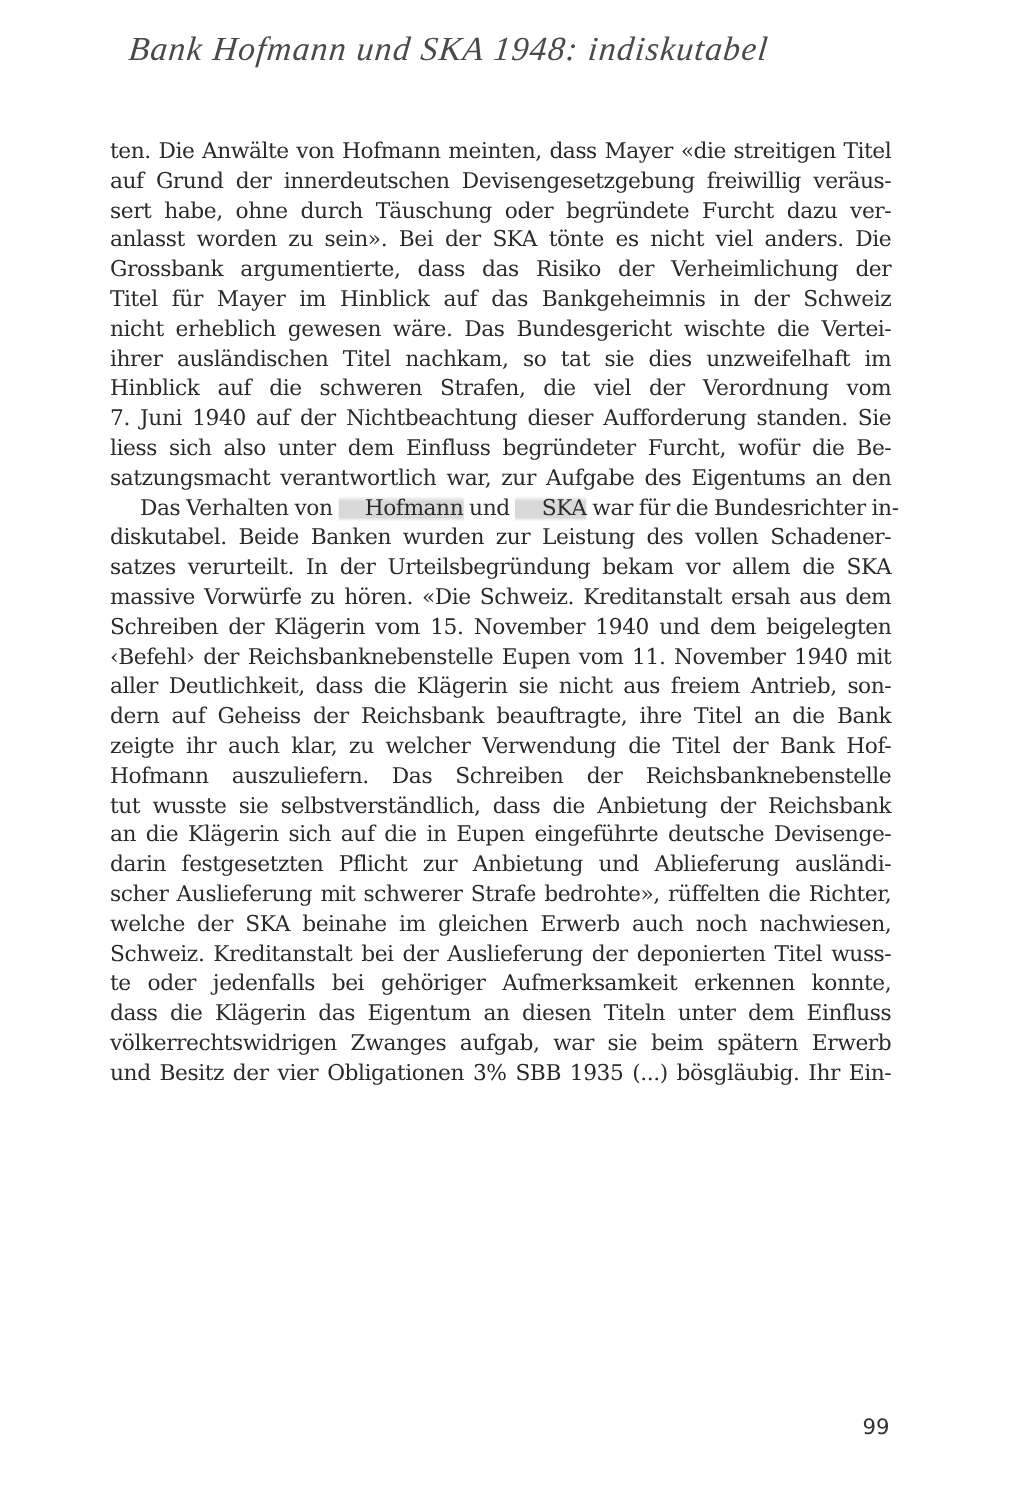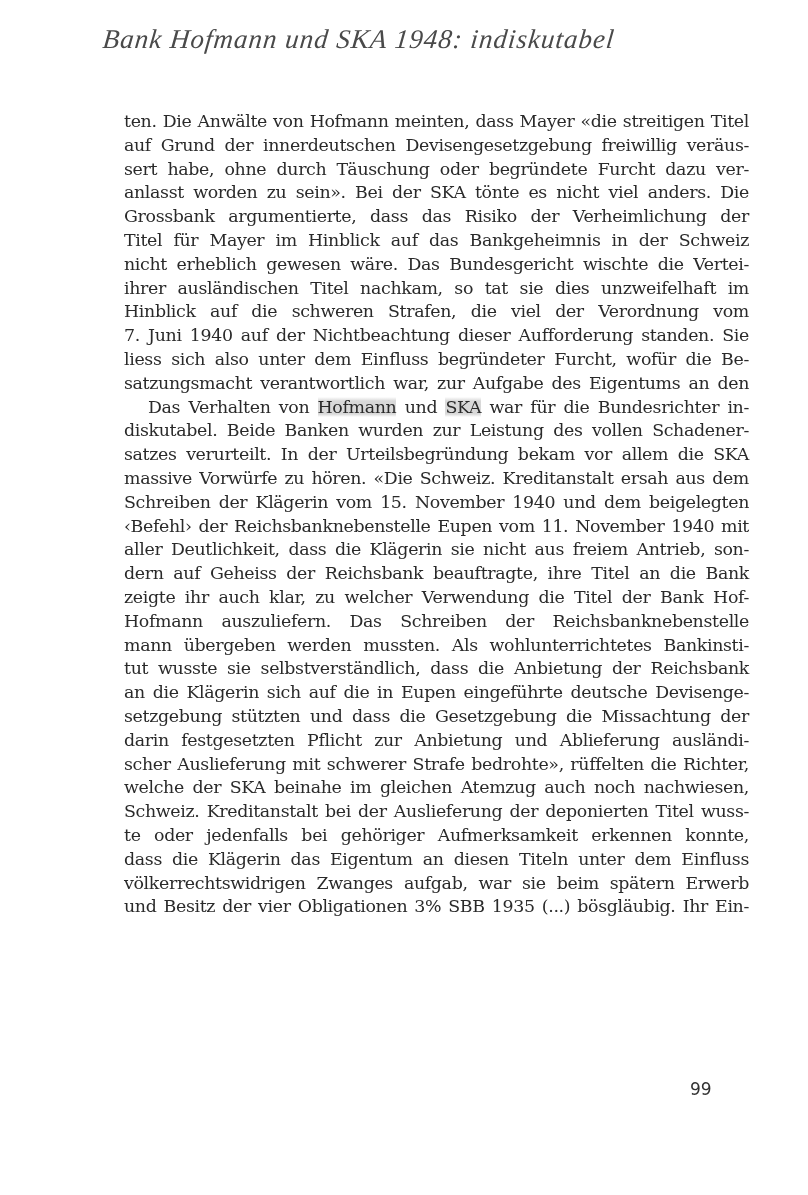--- a/index.html
+++ b/index.html
@@ -26,46 +26,46 @@
     letter-spacing: 1px;
     transform: skewX(-6deg);
     white-space: nowrap;
     font-weight: normal;
   }
   .text-block {
     position: absolute;
     left: 88px;
     top: 110px;
     width: 625px;
-    margin-left: 36px;
   }
   .line {
     display: block;
     height: 23.8px;
     line-height: 23.8px;
     font-size: 17.4px;
     white-space: nowrap;
     text-align: justify;
     text-align-last: justify;
     letter-spacing: -0.35px;
     word-spacing: -0.5px;
   }
   .line.last {
     text-align-last: left;
   }
   .line.indent {
     padding-left: 24px;
   }
   .hl {
     background: linear-gradient(to bottom, rgba(0,0,0,0) 0%, rgba(170,170,170,0.45) 20%, rgba(170,170,170,0.45) 85%, rgba(0,0,0,0) 100%);
+    padding-left: 21px;
   }
   .page-number {
     position: absolute;
     left: 690px;
-    top: 1079px;
+    top: 1132px;
     font-family: "DejaVu Sans", "Liberation Sans", sans-serif;
     font-size: 17px;
     color: #333333;
   }
 </style>
 </head>
 <body>
 
 <div class="handwritten-note">Bank Hofmann und SKA 1948: indiskutabel</div>
 
@@ -87,27 +87,25 @@
 
   <span class="line">diskutabel. Beide Banken wurden zur Leistung des vollen Schadener-</span>
   <span class="line">satzes verurteilt.  In der Urteilsbegründung bekam vor allem die SKA</span>
   <span class="line">massive Vorwürfe zu hören. «Die Schweiz. Kreditanstalt ersah aus dem</span>
   <span class="line">Schreiben der Klägerin vom 15. November 1940 und dem beigelegten</span>
   <span class="line">‹Befehl› der Reichsbanknebenstelle Eupen vom 11. November 1940 mit</span>
   <span class="line">aller Deutlichkeit, dass die Klägerin sie nicht aus freiem Antrieb, son-</span>
   <span class="line">dern auf Geheiss der Reichsbank beauftragte, ihre Titel an die Bank</span>
   <span class="line">zeigte ihr auch klar, zu welcher Verwendung die Titel der Bank Hof-</span>
   <span class="line">Hofmann auszuliefern. Das Schreiben der Reichsbanknebenstelle</span>
-  <span class="line">mann übergeben werden mussten. Als wohlunterrichtetes Bankinsti-</span>
   <span class="line">tut wusste sie selbstverständlich, dass die Anbietung der Reichsbank</span>
   <span class="line">an die Klägerin sich auf die in Eupen eingeführte deutsche Devisenge-</span>
-  <span class="line">setzgebung stützten und dass die Gesetzgebung die Missachtung der</span>
   <span class="line">darin festgesetzten Pflicht zur Anbietung und Ablieferung ausländi-</span>
   <span class="line">scher Auslieferung mit schwerer Strafe bedrohte», rüffelten die Richter,</span>
-  <span class="line">welche der SKA beinahe im gleichen Atemzug auch noch nachwiesen,</span>
+  <span class="line">welche der SKA beinahe im gleichen Erwerb auch noch nachwiesen,</span>
   <span class="line">Schweiz. Kreditanstalt bei der Auslieferung der deponierten Titel wuss-</span>
   <span class="line">te oder jedenfalls bei gehöriger Aufmerksamkeit erkennen konnte,</span>
   <span class="line">dass die Klägerin das Eigentum an diesen Titeln unter dem Einfluss</span>
   <span class="line">völkerrechtswidrigen Zwanges aufgab, war sie beim spätern Erwerb</span>
   <span class="line">und Besitz der vier Obligationen 3% SBB 1935 (...) bösgläubig. Ihr Ein-</span>
 </div>
 
 <div class="page-number">99</div>
 
 </body></html>

